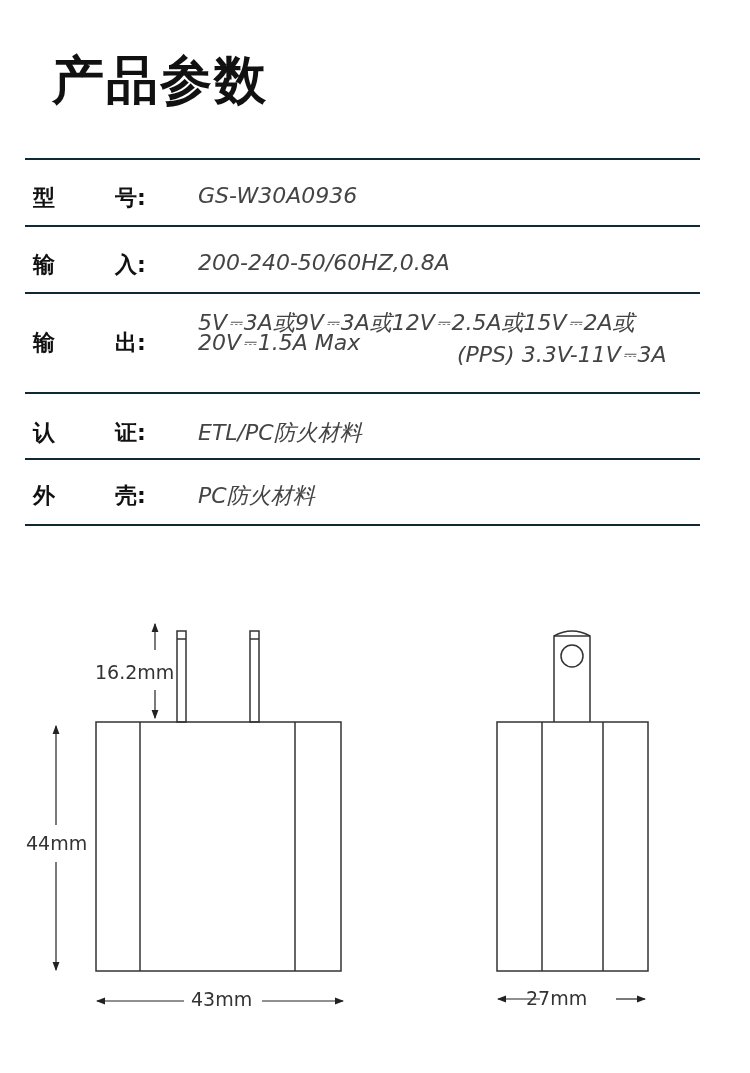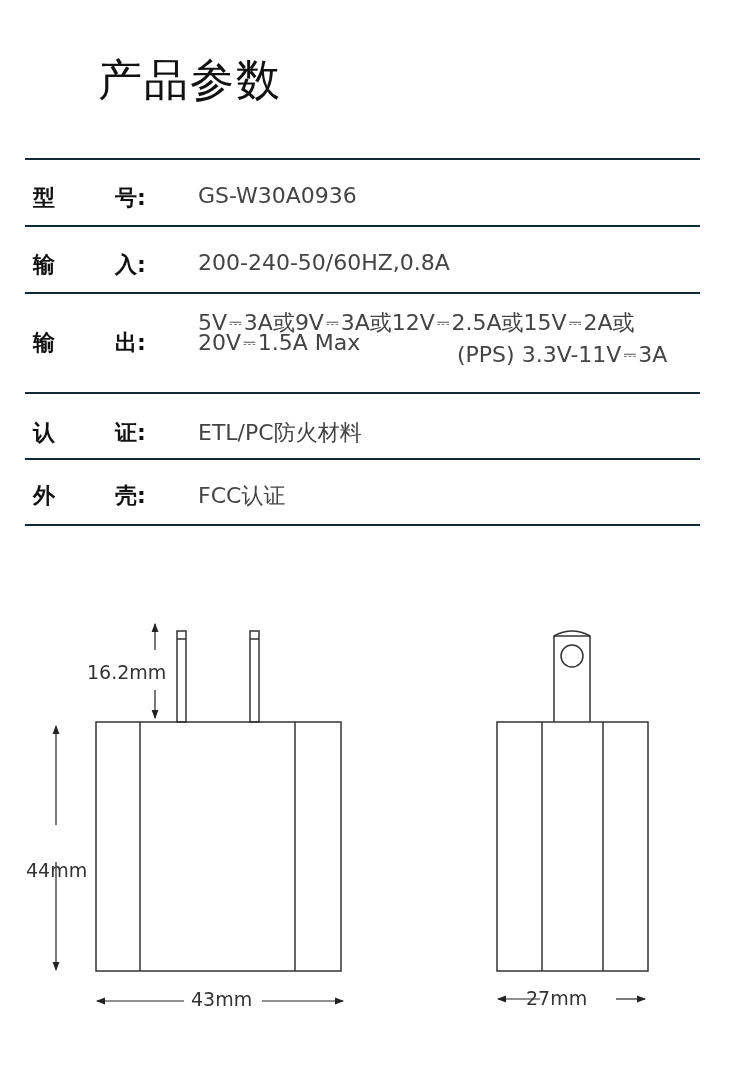--- a/index.html
+++ b/index.html
@@ -1,23 +1,23 @@
 <!DOCTYPE html>
 <html><head>
 <meta charset="utf-8">
 <style>
   html, body { margin:0; padding:0; }
   body { width:750px; height:1073px; background:#ffffff; position:relative; overflow:hidden;
          font-family:"DejaVu Sans","Liberation Sans",sans-serif; color:#222; }
-  .title { position:absolute; left:52px; top:50px; font-size:44px; font-weight:normal; color:#111; letter-spacing:2px; line-height:60px;margin-left:46px; }
+  .title { position:absolute; left:52px; top:50px; font-size:52px; font-weight:bold; color:#111; letter-spacing:2px; line-height:60px; }
   .rule { position:absolute; left:25px; width:675px; height:2px; background:#0f2a35; }
   .row { position:absolute; left:25px; width:675px; }
   .k1 { position:absolute; left:8px; font-size:22px; font-weight:bold; color:#111; }
   .k2 { position:absolute; left:90px; font-size:22px; font-weight:bold; color:#111; }
-  .v { position:absolute; left:173px; font-size:22px; color:#444; white-space:nowrap; }
+  .v { position:absolute; left:173px; font-size:22px; color:#444; white-space:nowrap;font-style:italic; }
   .dc { display:inline-block; font-size:16px; vertical-align:2px; margin:0 2px; color:#555; }
   .dim { position:absolute; font-size:19px; color:#333; }
   svg { position:absolute; left:0; top:0; }
 </style>
 </head>
 <body>
 
 <div class="title">产品参数</div>
 
 <div class="rule" style="top:158px"></div>
@@ -49,21 +49,21 @@
 <div class="rule" style="top:392px"></div>
 <div class="row" style="top:418px">
   <span class="k1">认</span>
   <span class="k2">证:</span>
   <span class="v">ETL/PC防火材料</span>
 </div>
 <div class="rule" style="top:458px"></div>
 <div class="row" style="top:481px">
   <span class="k1">外</span>
   <span class="k2">壳:</span>
-  <span class="v">FCC认证</span>
+  <span class="v">PC防火材料</span>
 </div>
 <div class="rule" style="top:524px"></div>
 
 <svg width="750" height="1073">
   <defs>
     <marker id="ah" markerWidth="8" markerHeight="8" refX="7" refY="4" orient="auto">
       <path d="M0,1 L8,4 L0,7 Z" fill="#222"></path>
     </marker>
   </defs>
   <g stroke="#333" stroke-width="1.5" fill="none">
@@ -88,16 +88,16 @@
     <line x1="155" y1="690" x2="155" y2="718" marker-end="url(#ah)"></line>
     <line x1="56" y1="825" x2="56" y2="726" marker-end="url(#ah)"></line>
     <line x1="56" y1="862" x2="56" y2="970" marker-end="url(#ah)"></line>
     <line x1="184" y1="1001" x2="97" y2="1001" marker-end="url(#ah)"></line>
     <line x1="262" y1="1001" x2="343" y2="1001" marker-end="url(#ah)"></line>
     <line x1="540" y1="999" x2="498" y2="999" marker-end="url(#ah)"></line>
     <line x1="616" y1="999" x2="645" y2="999" marker-end="url(#ah)"></line>
   </g>
 </svg>
 
-<div class="dim" style="left:87px; top:661px">16.2mm</div>
-<div class="dim" style="left:26px; top:859px">44mm</div>
+<div class="dim" style="left:95px; top:661px">16.2mm</div>
+<div class="dim" style="left:26px; top:832px">44mm</div>
 <div class="dim" style="left:191px; top:988px">43mm</div>
 <div class="dim" style="left:526px; top:987px">27mm</div>
 
 </body></html>

